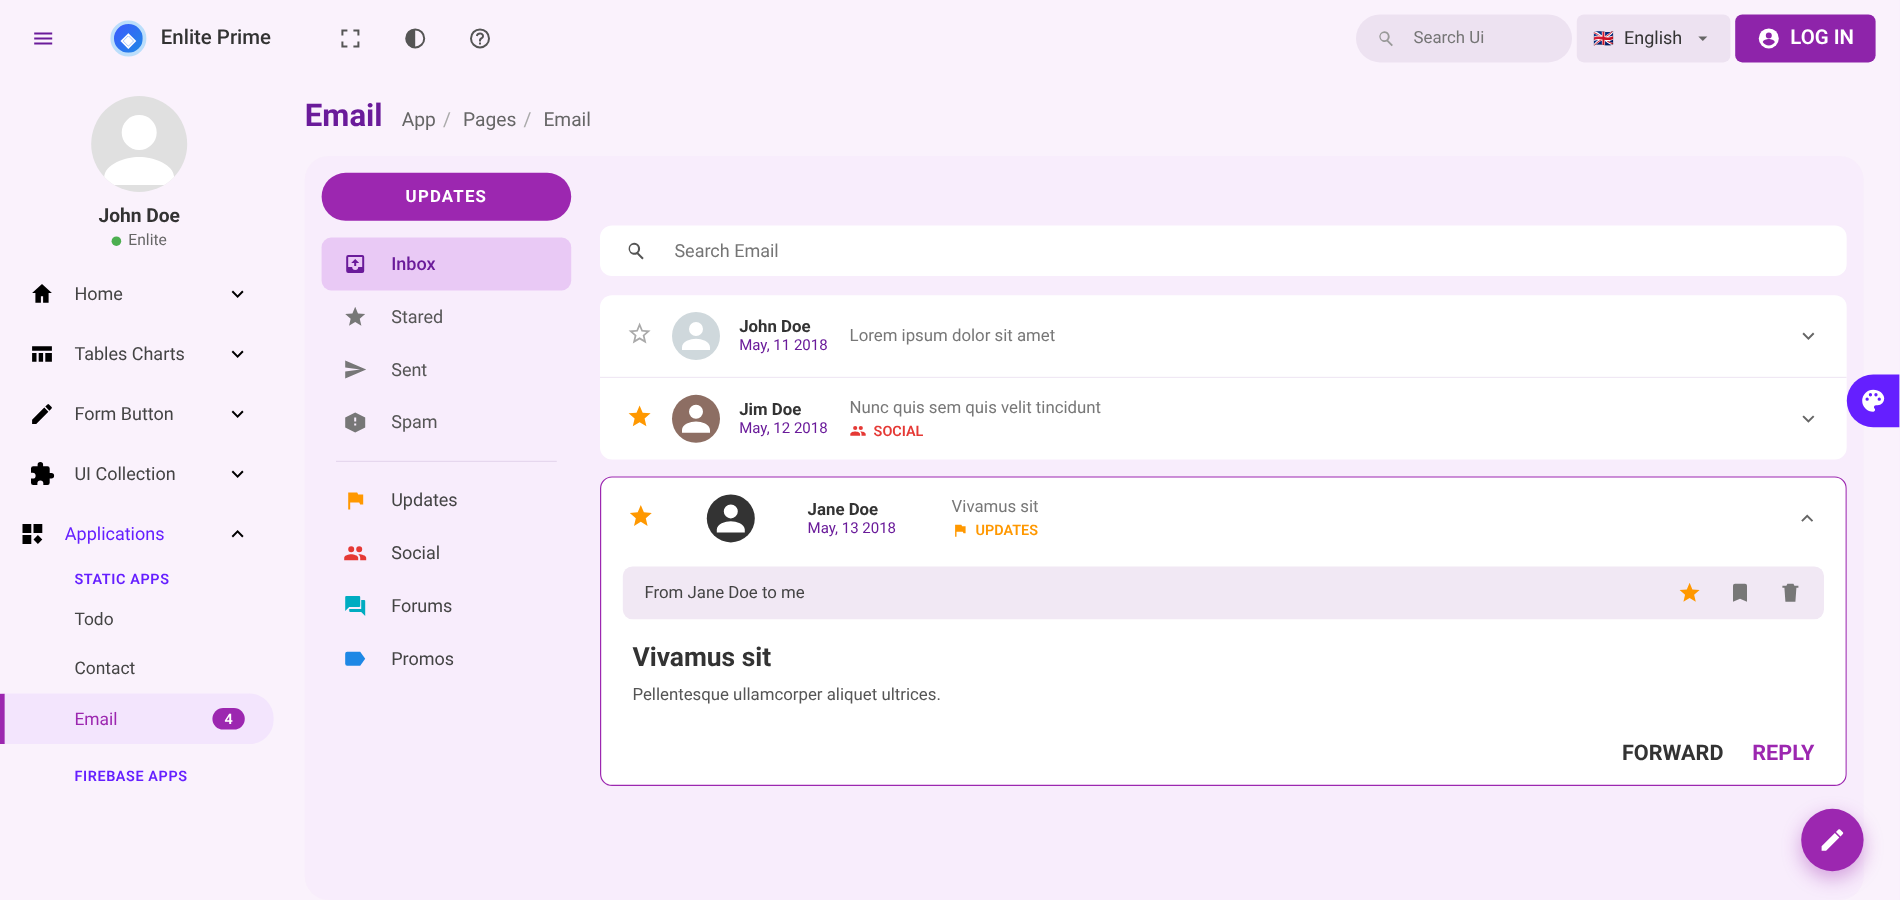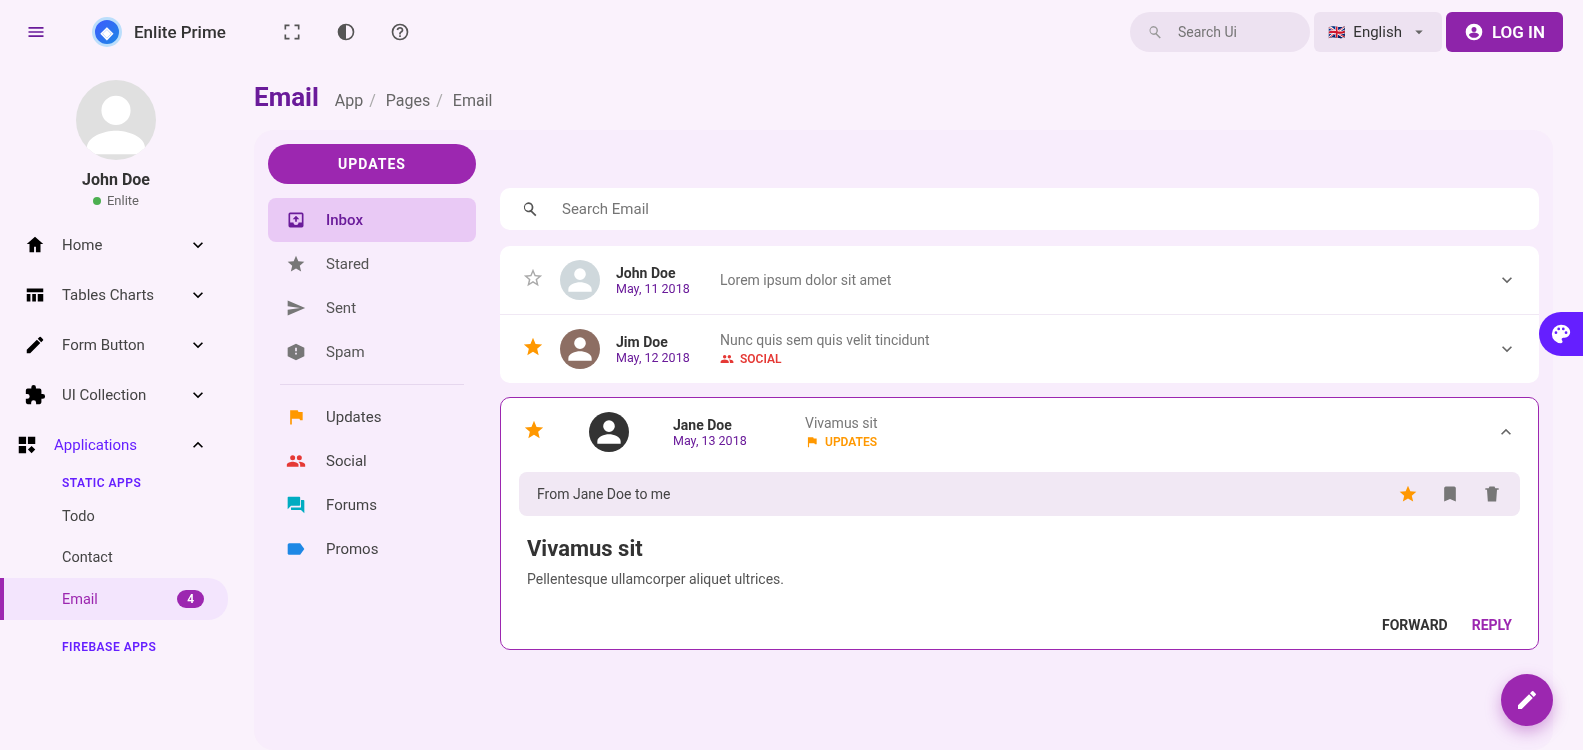--- a/index.html
+++ b/index.html
@@ -77,36 +77,36 @@
   
   .messages { background:#fff; border-radius:10px; overflow:auto;}
   .msg { display:flex; align-items:center; padding:14px 22px; border-bottom:1px solid #f0e8f4; cursor:pointer;}
   .msg:last-child{border-bottom:none;}
   .msg .star { color:#aaa; margin-right:16px; width:22px; text-align:center; font-size:20px;}
   .msg .star.fill { color:var(--orange);}
   .msg .av { width:40px; height:40px; border-radius:50%; background:#ddd; margin-right:16px; overflow:hidden; display:flex; align-items:center; justify-content:center;}
   .msg .meta-col { width:86px;}
   .msg .from { font-weight:700; font-size:14px; color:#333;}
   .msg .date { font-size:12.5px; color:#6a1b9a;}
-  .msg .content-col { flex:1; display:flex; flex-direction:column; gap:4px; margin-left:18px;}
+  .msg .content-col { flex:1; display:flex; flex-direction:column; gap:4px; margin-left:6px;}
   .msg .subj { font-size:14px; color:#777;}
   .msg .tag { font-size:12px; font-weight:600; display:flex; align-items:center; gap:6px;}
   .tag.social { color:var(--red);}
   .tag.updates { color:var(--orange);}
   .msg .expand { color:#666; }
   
   .opened { margin-top:14px; border:1px solid var(--purple); border-radius:10px; background:#fff; overflow:hidden;}
   .opened .msg { border-bottom:none;gap:28px;}
   .opened .action-bar { margin:6px 18px 0; background:#f1e8f4; border-radius:8px; padding:12px 18px; display:flex; align-items:center; justify-content:space-between; font-size:14px; color:#444;}
   .action-icons { display:flex; gap:22px; color:#777;}
   .action-icons .star-ic { color:var(--orange);}
   .body-area { padding:20px 26px;}
   .body-title { font-size:22px; font-weight:700; margin-bottom:10px;}
   .body-text { font-size:14px; color:#555;}
-  .reply-row { display:flex; justify-content:flex-end; gap:24px; padding:10px 26px 16px; font-weight:700; font-size:14px;}
+  .reply-row { display:flex; justify-content:flex-end; gap:24px; padding:10px 26px 16px; font-weight:700; font-size:18px;}
   .reply-row .fwd { color:#333;}
   .reply-row .rep { color:var(--purple);}
   
   .fab { position:absolute; right:30px; bottom:24px; width:52px; height:52px; border-radius:50%; background:var(--purple); color:#fff; display:flex; align-items:center; justify-content:center; box-shadow:0 6px 16px rgba(156,39,176,.4); cursor:pointer; border:none;}
   .palette-fab { position:absolute; right:0px; top:312px; width:44px; height:44px; border-radius:50% 0 0 50%; background:#651fff; color:#fff; display:flex; align-items:center; justify-content:center; border:none; cursor:pointer;}
 
   .hamburger { color:#6a1b9a;}
 </style>
 </head>
 <body>

